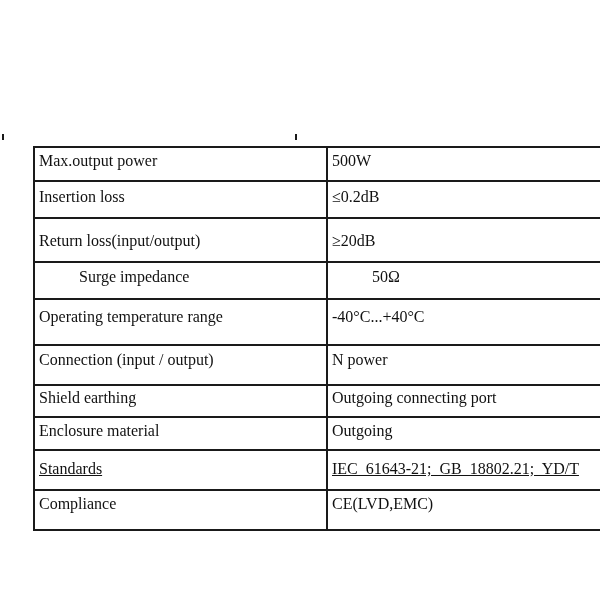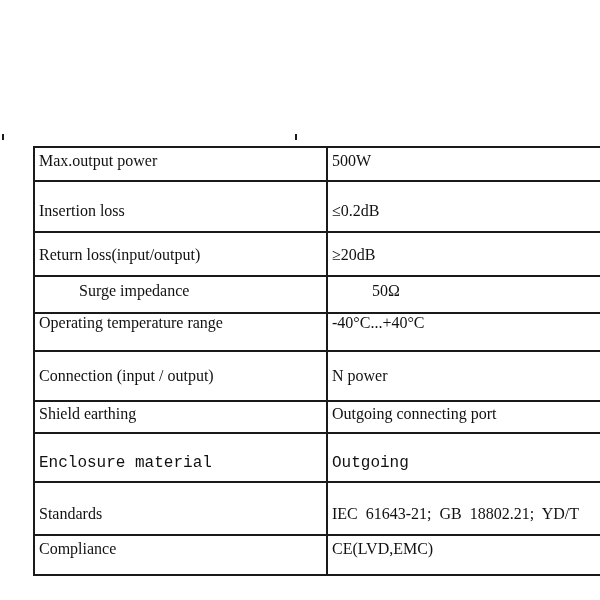--- a/index.html
+++ b/index.html
@@ -7,28 +7,28 @@
          font-family:"Liberation Serif", "DejaVu Serif", serif; color:#111; }
   .spec-table { position:absolute; left:3px; top:146px; width:594px; height:322px;
                 border-collapse:collapse; table-layout:fixed;margin-left:30px; }
   .spec-table td { border:2px solid #1a1a1a; padding:0 0 0 4px; font-size:16px;
                    vertical-align:top; line-height:18px; white-space:nowrap; overflow:hidden; }
   .spec-table td.label { width:287px; }
   .spec-table td.value { width:296px; letter-spacing:0px; }
   .left-stub { position:absolute; left:2px; top:134px; width:2px; height:6px; background:#1a1a1a; }
   .mid-stub { position:absolute; left:295px; top:134px; width:2px; height:6px; background:#1a1a1a; }
   tr.r0 td { height:28px; padding-top:4px; }
-  tr.r1 td { height:29px; padding-top:20px; }
+  tr.r1 td { height:29px; padding-top:6px; }
   tr.r2 td { height:29px; padding-top:13px; }
   tr.r3 td { height:30px; padding-top:5px;padding-left:44px; }
-  tr.r4 td { height:36px; padding-top:0; }
-  tr.r5 td { height:33px; padding-top:15px; }
+  tr.r4 td { height:36px; padding-top:8px; }
+  tr.r5 td { height:33px; padding-top:5px; }
   tr.r6 td { height:27px; padding-top:3px; }
-  tr.r7 td { height:27px; padding-top:20px;font-family:Liberation Mono, monospace; }
-  tr.r8 td { height:29px; padding-top:22px; }
+  tr.r7 td { height:27px; padding-top:4px; }
+  tr.r8 td { height:29px; padding-top:9px;text-decoration:underline; }
   tr.r9 td { height:34px; padding-top:4px; }
   .justify { word-spacing:4px; }
 </style>
 </head>
 <body>
 
 <div class="left-stub"></div>
 <div class="mid-stub"></div>
 
 <table class="spec-table">

